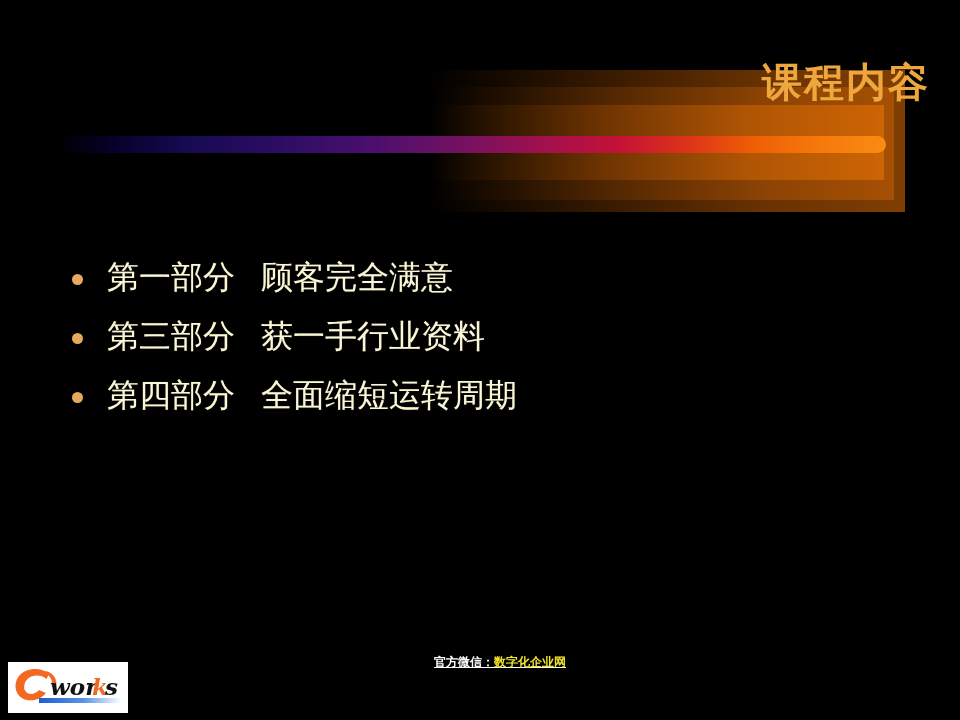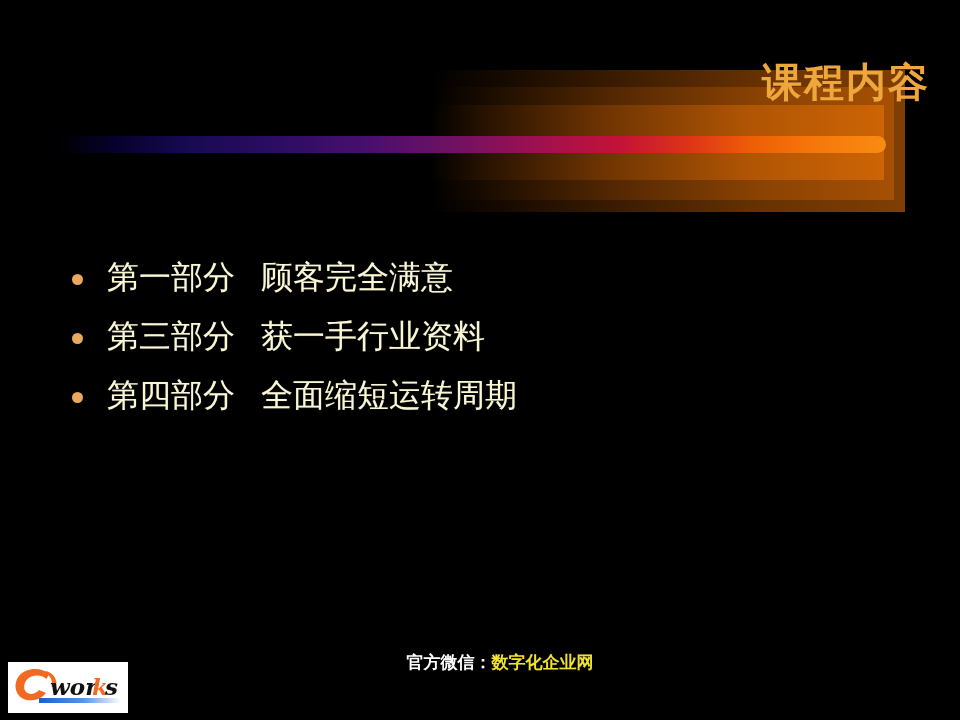--- a/index.html
+++ b/index.html
@@ -150,23 +150,24 @@
 
   
   #footer-note {
     position: absolute;
     left: 140px;
     top: 650px;
     width: 720px;
     text-align: center;
     font-family: "DejaVu Sans", sans-serif;
     font-weight: bold;
-    font-size: 17px;
+    font-size: 12px;
     line-height: 25px;
     color: #FFFFFF;
+    text-decoration: underline;
   }
   #footer-note .highlight {
     color: #F2E42E;
   }
 
   
   #logo {
     position: absolute;
     left: 8px;
     top: 662px;

